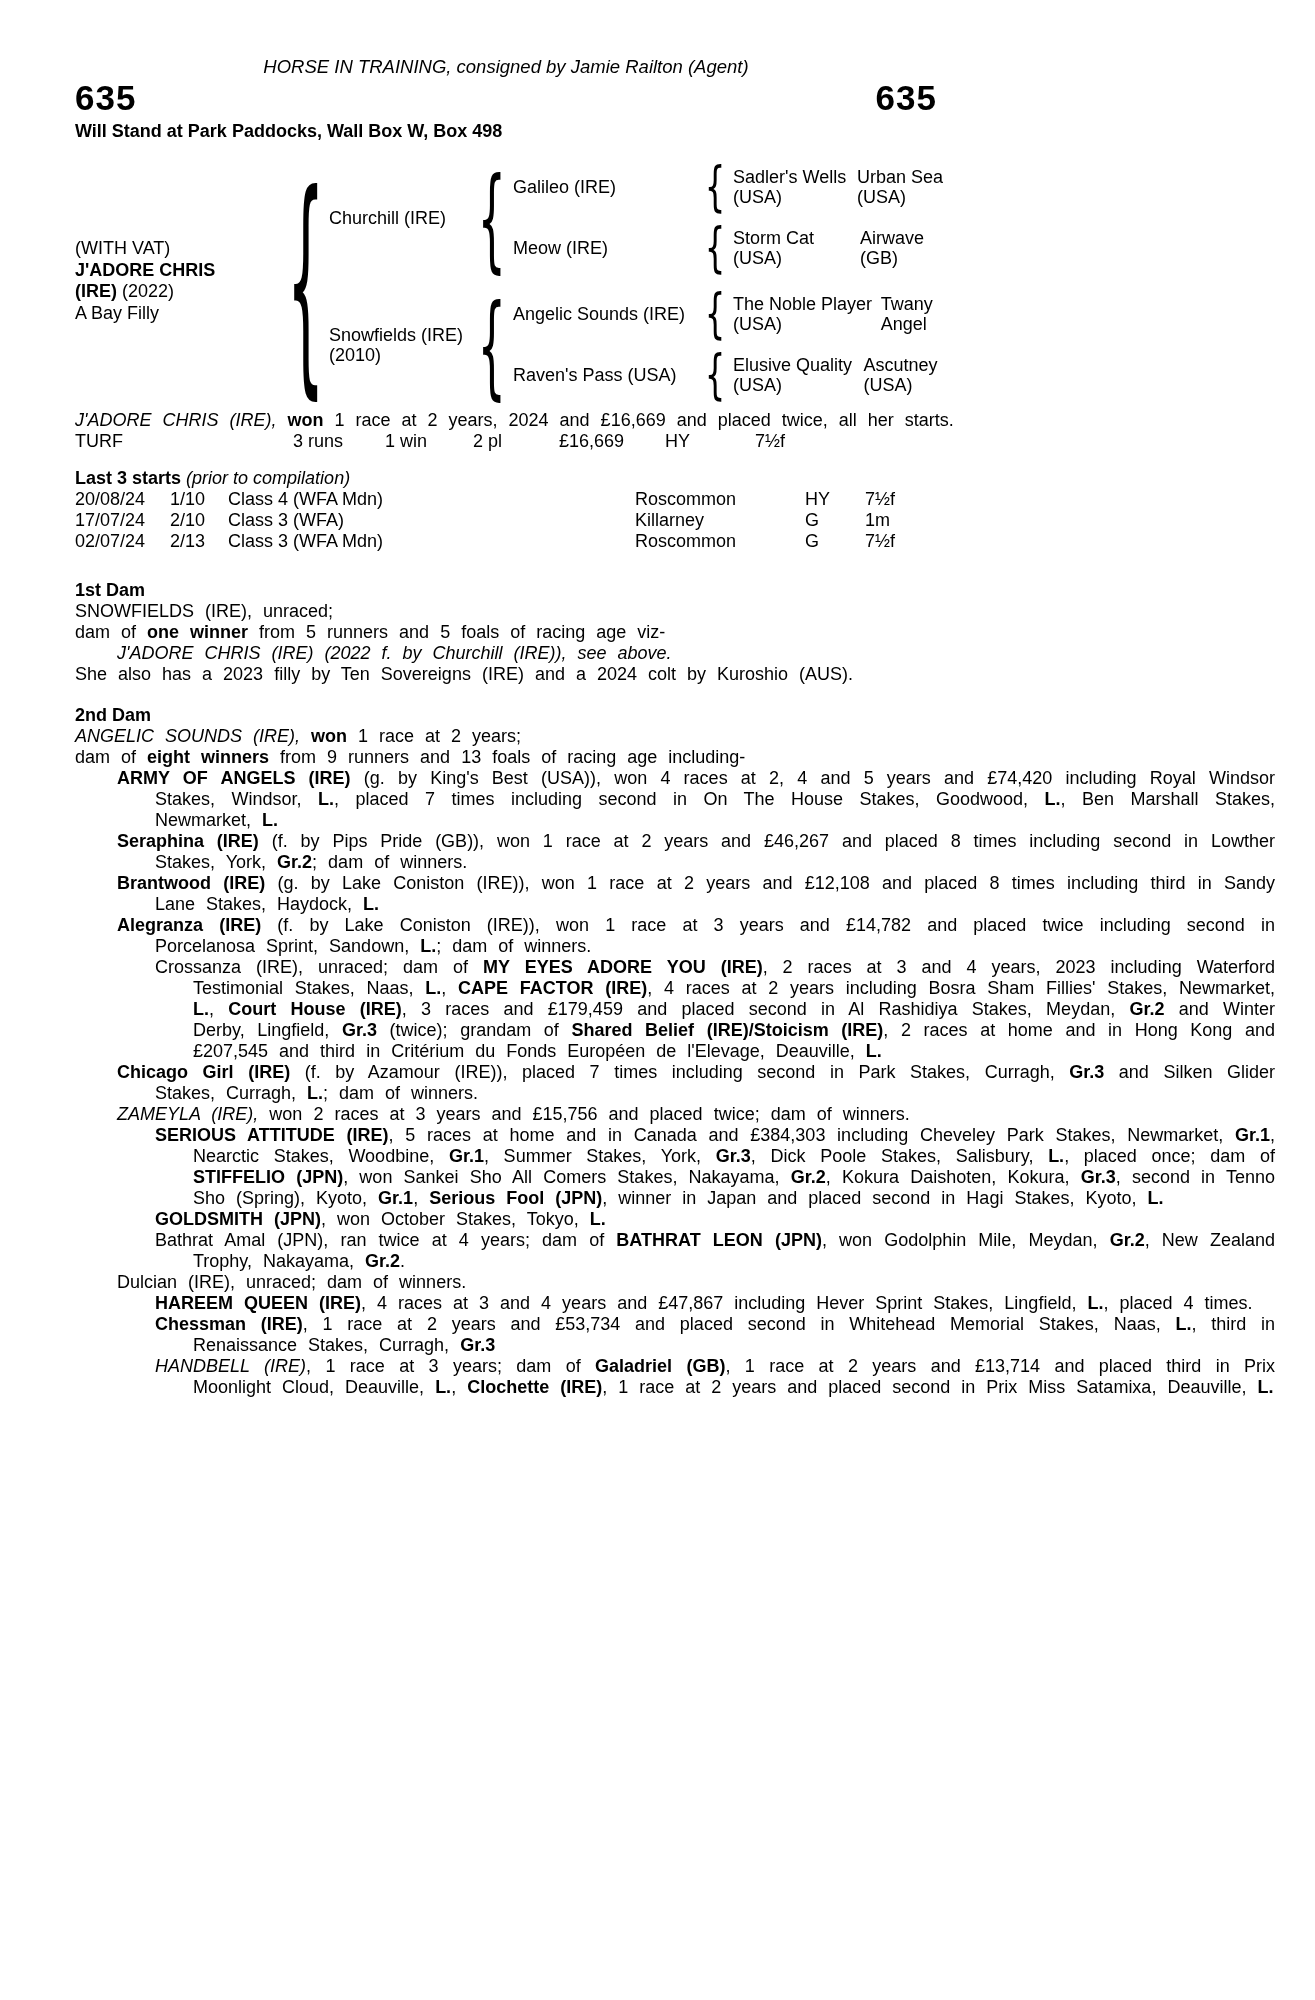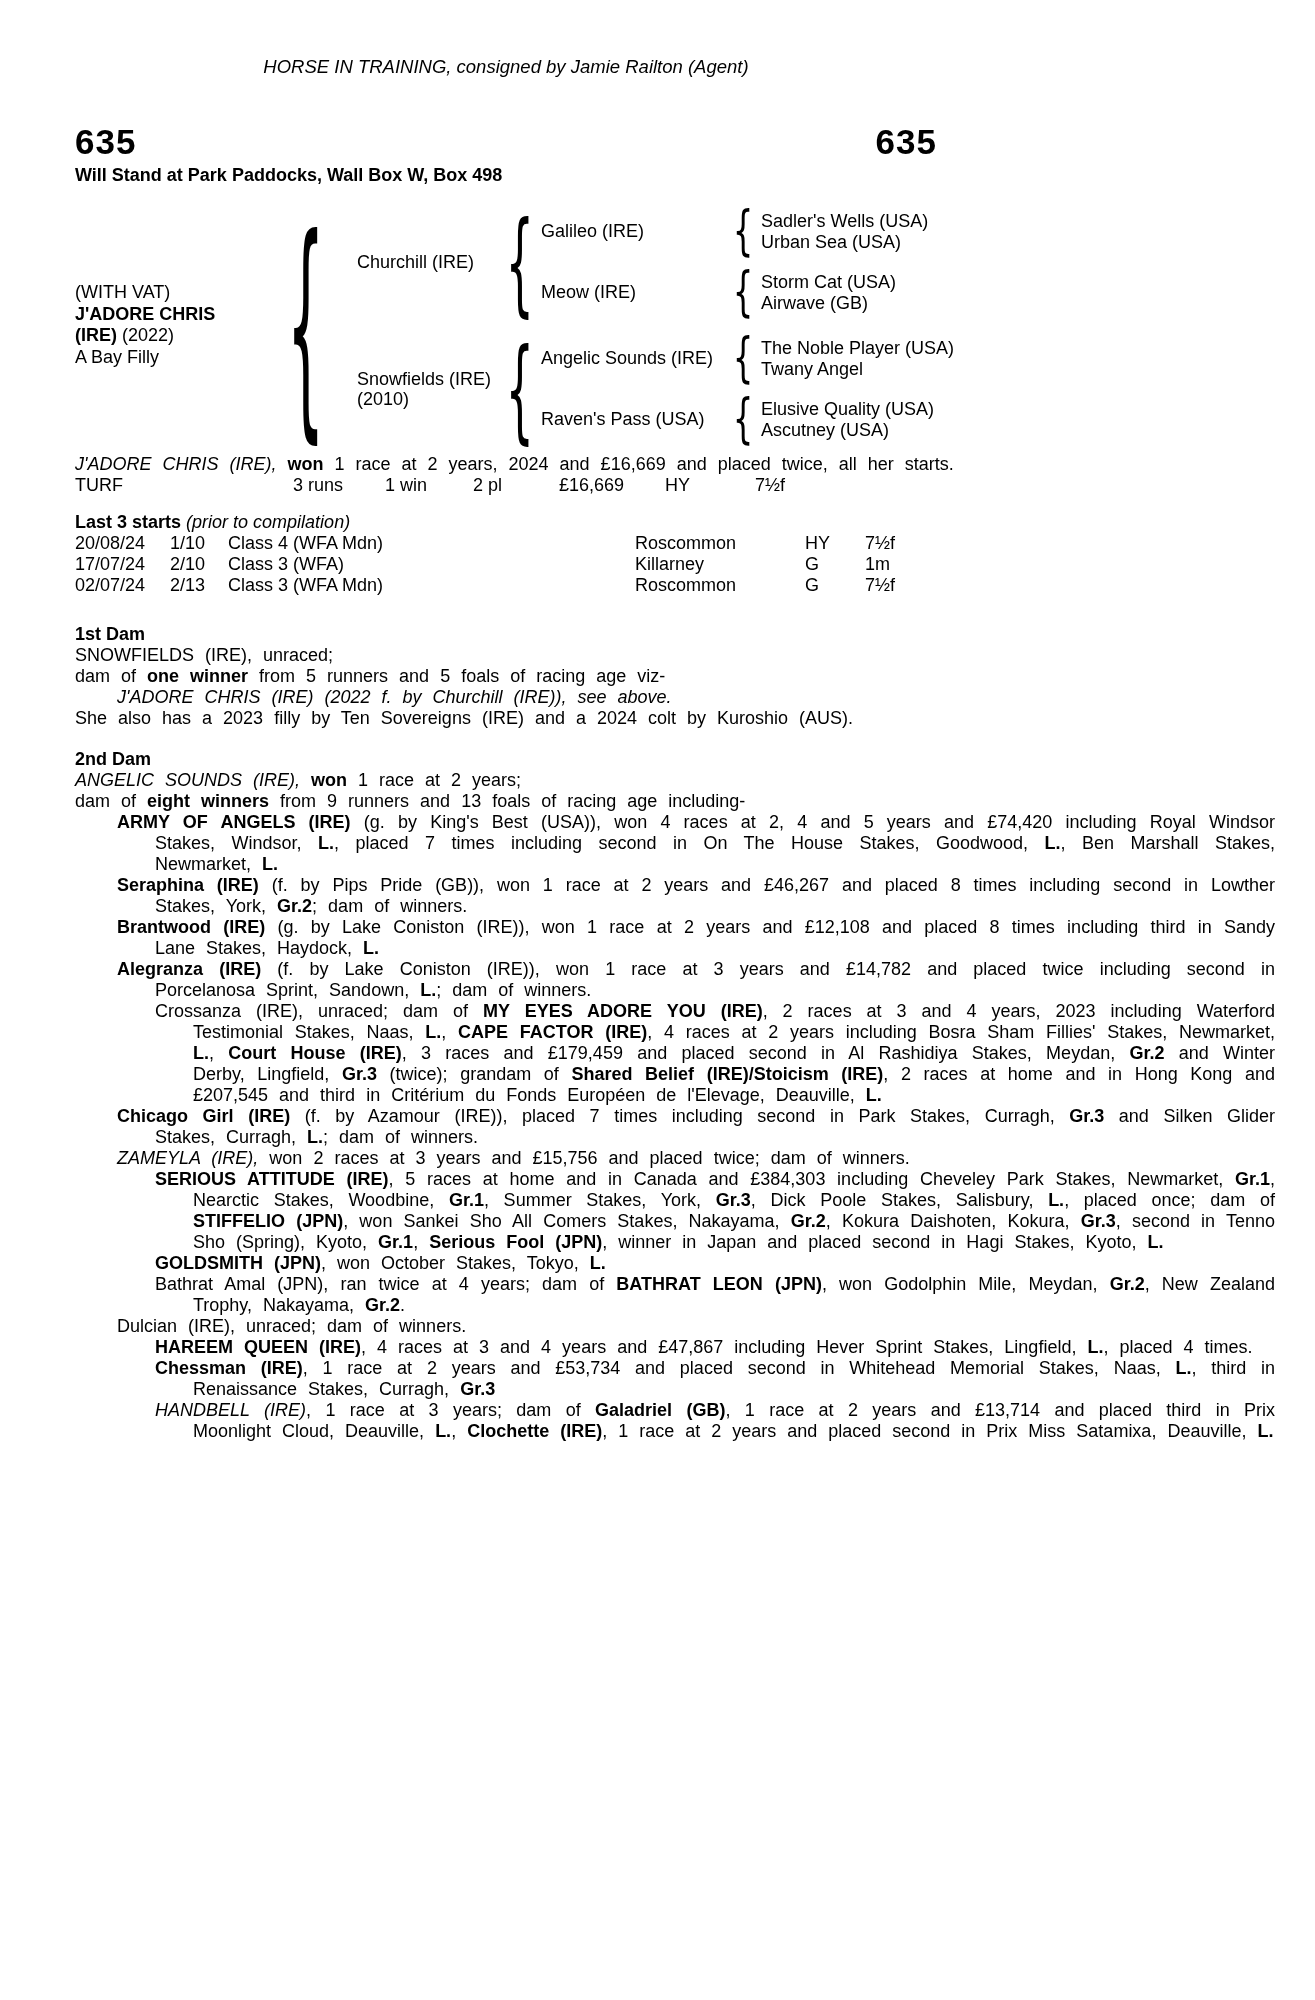--- a/index.html
+++ b/index.html
@@ -15,45 +15,45 @@
   p { margin: 0; }
   .b { font-weight: bold; }
   .i { font-style: italic; }
 
   .page { box-sizing: border-box; width: 1315px; padding: 56px 40px 40px 75px; }
 
   
   .header-block { width: 862px; }
   .consignment { font-style: italic; font-size: 18.5px; text-align: center; }
   .lot-row { display: flex; justify-content: space-between; align-items: flex-start; margin-top: 2px; }
-  .lot { font-size: 35px; font-weight: bold; line-height: 38px; letter-spacing: 1px; margin-top: 44px; }
+  .lot { font-size: 35px; font-weight: bold; line-height: 38px; letter-spacing: 1px; }
   .stand { font-weight: bold; margin-top: 4px; }
 
   
   .pedigree { display: flex; align-items: center; margin-top: 18px; width: 880px; line-height: 20px; }
   .ped-root { width: 216px; flex: 0 0 auto; }
   .pr-line { line-height: 21.5px; }
   .brace {
     flex: 0 0 auto; display: flex; align-items: center; justify-content: center;
     font-family: "DejaVu Sans", sans-serif; line-height: 1; overflow: visible;
   }
   .brace::before { content: "{"; display: block; }
   .brace-xl { font-size: 238px; width: 30px; }
   .brace-xl::before { transform: scaleX(0.25); }
   .brace-md { font-size: 112px; width: 26px; }
   .brace-md::before { transform: scaleX(0.4); }
   .brace-sm { font-size: 54px; width: 24px; }
   .brace-sm::before { transform: scaleX(0.6); }
   .gen2-stack { display: flex; flex-direction: column; gap: 12px; }
   .gen2-row { display: flex; align-items: center; }
-  .gen2-name { width: 150px; padding-left: 8px; flex: 0 0 auto; margin-left: 28px; }
+  .gen2-name { width: 150px; padding-left: 8px; flex: 0 0 auto; }
   .gen3-stack { display: flex; flex-direction: column; gap: 7px; }
   .gen3-row { display: flex; align-items: center; }
   .gen3-name { width: 190px; padding-left: 8px; flex: 0 0 auto; }
-  .gen4-pair { display: flex; flex-direction: column; gap: 1px; padding-left: 6px; }
+  .gen4-pair { display: flex; gap: 7px; padding-left: 6px; }
 
   
   .para { text-align: justify; word-spacing: 6px; }
   .race-record { margin-top: 8px; }
   .rating { font-weight: bold; margin-top: 22px; }
   .stats-grid { display: grid; grid-template-columns: 218px 92px 88px 86px 106px 90px auto; }
   .last3 { margin-top: 16px; }
   .starts-grid { display: grid; grid-template-columns: 95px 58px 407px 170px 60px auto; }
   .dam-section { margin-top: 28px; }
   .dam2-section { margin-top: 20px; }

